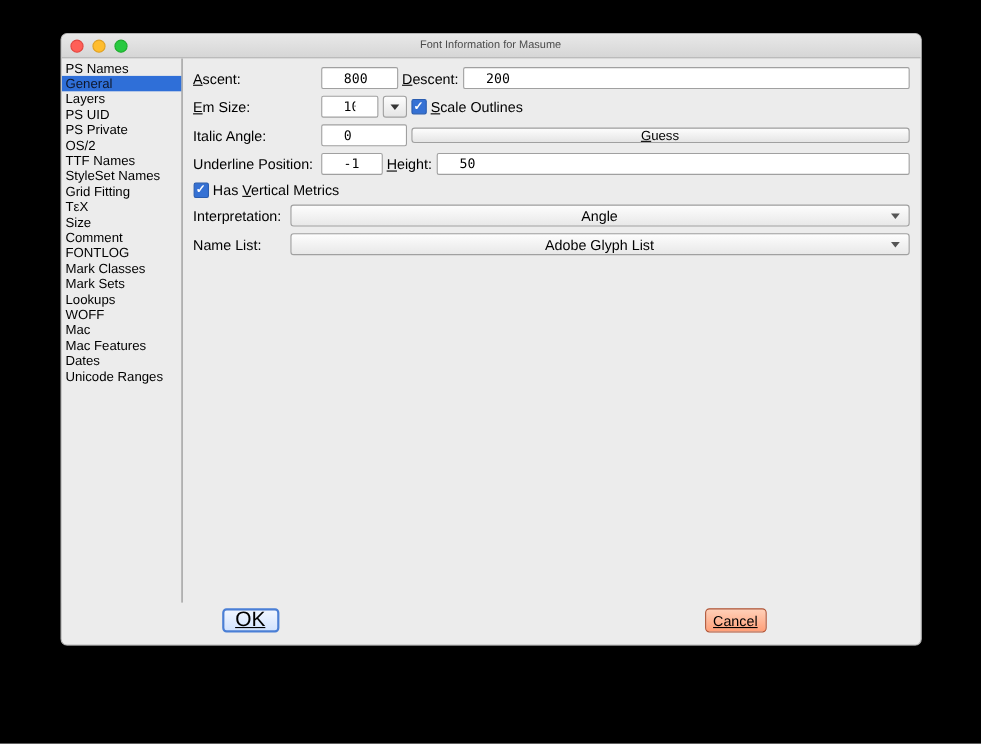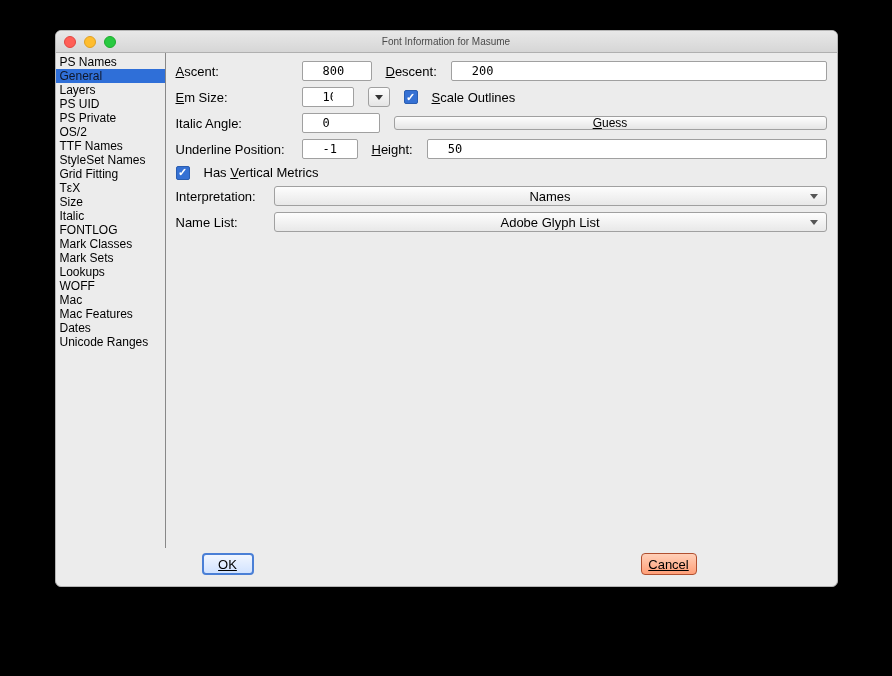--- a/index.html
+++ b/index.html
@@ -80,21 +80,21 @@
     color:#0f172a;
   }
   .content {
     flex:1;
     padding:8px 10px;
   }
   .row {
     display:flex;
     align-items:center;
     margin-bottom:6px;
-    gap:14px;
+    gap:4px;
   }
   .lbl {
     font-size:13px;
     white-space:nowrap;
   }
   .u { text-decoration: underline; }
   input[type=text] {
     height:20px;
     border:1px solid #a0a0a0;
     background:#fff;
@@ -171,21 +171,21 @@
     align-items:center;
     padding:0 10px 6px 10px;
   }
   .footer-spacer{flex:1;}
   .ok-btn {
     width:52px;height:22px;
     border:2px solid #4a7fd6;
     background:linear-gradient(#f1f6ff,#d2e3ff);
     border-radius:4px;
     margin-left:136px;
-    font-size:13px;
+    font-size:19px;
     display:flex;align-items:center;justify-content:center;
   }
   .cancel-btn {
     width:56px;height:22px;
     border:1px solid #b05030;
     background:linear-gradient(#ffd0b8,#ff9f78);
     border-radius:4px;
     margin-right:130px;
     font-size:13px;
     display:flex;align-items:center;justify-content:center;
@@ -212,21 +212,21 @@
           <div class="sidebar-item selected">General</div>
           <div class="sidebar-item">Layers</div>
           <div class="sidebar-item">PS UID</div>
           <div class="sidebar-item">PS Private</div>
           <div class="sidebar-item">OS/2</div>
           <div class="sidebar-item">TTF Names</div>
           <div class="sidebar-item">StyleSet Names</div>
           <div class="sidebar-item">Grid Fitting</div>
           <div class="sidebar-item">TεX</div>
           <div class="sidebar-item">Size</div>
-          <div class="sidebar-item">Italic</div>
+          <div class="sidebar-item">Comment</div>
           <div class="sidebar-item">FONTLOG</div>
           <div class="sidebar-item">Mark Classes</div>
           <div class="sidebar-item">Mark Sets</div>
           <div class="sidebar-item">Lookups</div>
           <div class="sidebar-item">WOFF</div>
           <div class="sidebar-item">Mac</div>
           <div class="sidebar-item">Mac Features</div>
           <div class="sidebar-item">Dates</div>
           <div class="sidebar-item">Unicode Ranges</div>
         </div>
@@ -270,21 +270,21 @@
         <div class="row">
           <div class="checkbox">
               <span class="check"></span>
             </div>
           <span class="lbl"><span>Has </span><span class="u">V</span><span>ertical Metrics</span></span>
         </div>
 
         <div class="row" style="margin-top:4px">
           <span class="lbl" style="width:84px">Interpretation:</span>
           <div class="select">
-            <span>Names</span>
+            <span>Angle</span>
             <span class="sel-chev"></span>
           </div>
         </div>
 
         <div class="row">
           <span class="lbl" style="width:84px">Name List:</span>
           <div class="select">
             <span>Adobe Glyph List</span>
             <span class="sel-chev"></span>
           </div>

